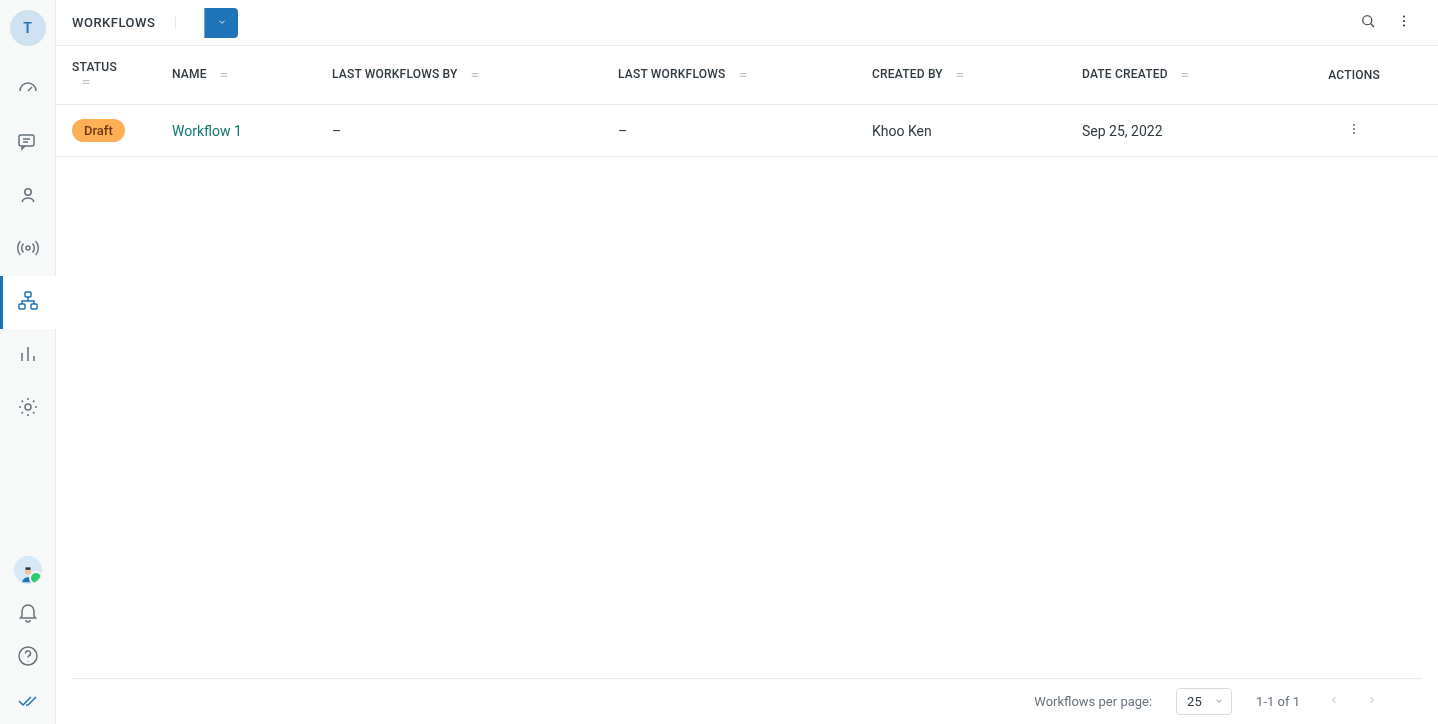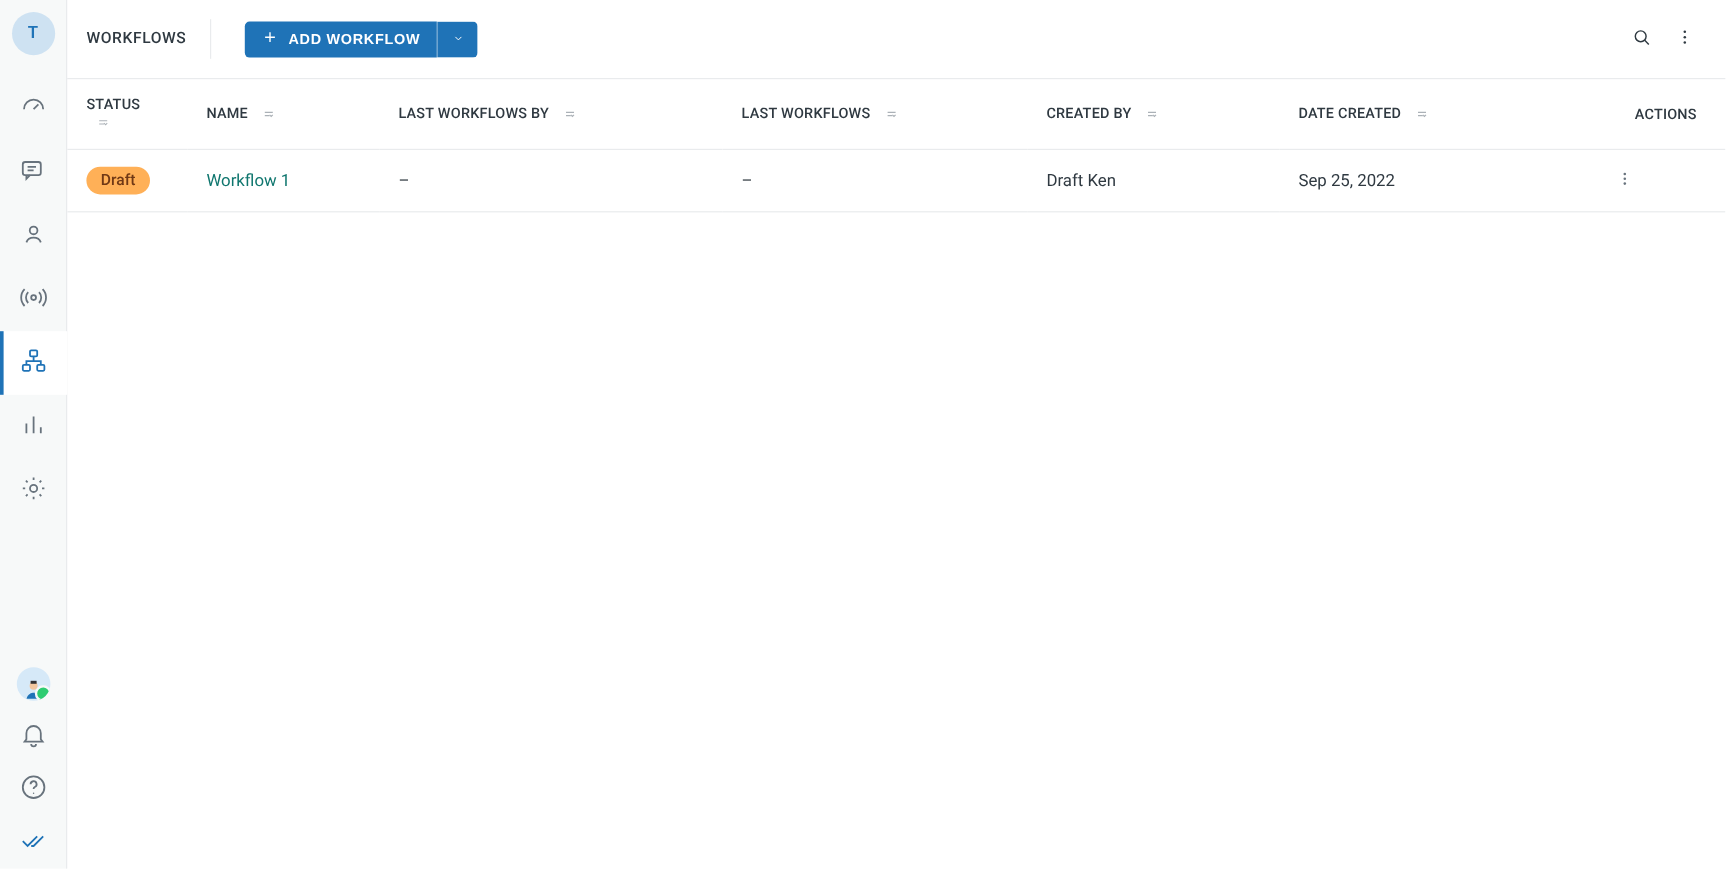--- a/index.html
+++ b/index.html
@@ -16,36 +16,36 @@
   .nav-item.active::before { content:""; position:absolute; left:0; top:0; bottom:0; width:3px; background:#1f73b7; }
   .nav-item svg { width: 24px; height: 24px; stroke: #68737d; fill: none; stroke-width: 1.5; }
   .nav-item.active svg { stroke: #1f73b7; }
   .sidebar-spacer { flex: 1; }
   .user-icon { width: 28px; height: 28px; border-radius: 50%; background: linear-gradient(#d6e9f8,#d6e9f8); display:flex; align-items:flex-end; justify-content:center; overflow:hidden; position:relative; }
   .user-icon::after { content:""; position:absolute; bottom:-1px; right:-1px; width:10px; height:10px; border-radius:50%; background:#2ecc71; border:2px solid #f7f9f9; }
   .user-icon svg { width:20px; height:20px; }
 
   
   .main { flex: 1; display: flex; flex-direction: column; }
-  .topbar { height: 66px; border-bottom: 1px solid #e9ebed; display: flex; align-items: center; padding: 16px 16px; }
+  .topbar { height: 46px; border-bottom: 1px solid #e9ebed; display: flex; align-items: center; padding: 16px 16px; }
   .page-title { font-size: 13px; letter-spacing: 0.5px; color: #2f3941; font-weight: 500; padding: 0 20px 0 0; border-right: 1px solid #e9ebed; height: 100%; display:flex; align-items:center; }
   .btn-group { display: flex; margin-left: 28px; }
   .btn-primary { background: #1f73b7; color: #fff; border: none; height: 30px; display: flex; align-items: center; padding: 0 14px; font-size: 12px; font-weight: 600; letter-spacing: 0.6px; border-radius: 4px 0 0 4px; cursor: pointer; }
   .btn-primary svg { width:14px; height:14px; stroke:#fff; stroke-width:2; fill:none; margin-right:8px; }
   .btn-caret { background: #1f73b7; border: none; border-left: 1px solid rgba(255,255,255,0.35); width: 34px; height: 30px; border-radius: 0 4px 4px 0; display:flex; align-items:center; justify-content:center; cursor:pointer; }
   .btn-caret svg { width:10px; height:10px; stroke:#fff; stroke-width:2; fill:none; }
   .topbar-spacer { flex:1; }
   .icon-btn { width: 36px; height: 36px; display:flex; align-items:center; justify-content:center; cursor:pointer; color:#68737d; }
   .icon-btn svg { width:18px; height:18px; stroke:#2f3941; fill:none; stroke-width:1.6; }
 
   
   .table-wrap { flex:1; overflow:auto; }
   table { width:100%; border-collapse: collapse; }
   thead th { text-align:left; font-size:12px; font-weight:500; color:#2f3941; padding: 14px 16px; border-bottom:1px solid #e9ebed; letter-spacing:0.2px; }
-  thead th.actions { text-align:right; padding-right:24px; }
+  thead th.actions { text-align:right; padding-right:58px; }
   .sort-icon { display:inline-flex; width:16px; height:16px; vertical-align:middle; margin-left:6px; opacity:0.55; }
   .sort-icon svg { width:16px; height:16px; stroke:#68737d; fill:none; stroke-width:1.4; }
   tbody td { padding: 14px 16px; border-bottom:1px solid #e9ebed; font-size:14px; color:#2f3941; vertical-align:middle; }
   tbody td.actions-cell { text-align:right; padding-right:72px; }
   .badge { display:inline-block; padding: 4px 12px; border-radius: 12px; font-size:13px; font-weight:500; }
   .badge.draft { background:#ffb057; color:#703815; }
   .link { color:#0f766e; cursor:pointer; }
   .row-menu { display:inline-flex; width:20px; height:20px; cursor:pointer; }
   .row-menu svg { width:16px; height:16px; fill:#68737d; }
 
@@ -175,28 +175,20 @@
         </span>
       </div>
     </div>
   </aside>
 
   <div class="main">
 
     <div class="topbar">
       <div class="page-title">WORKFLOWS</div>
       <div class="btn-group">
-        <button class="btn-primary">
-          <span>
-            <svg viewBox="0 0 24 24">
-                <path d="M12 5v14M5 12h14"></path>
-              </svg>
-          </span>
-          <span>ADD WORKFLOW</span>
-        </button>
         <button class="btn-caret">
           <span>
             <svg viewBox="0 0 24 24">
                 <path d="M6 9l6 6 6-6"></path>
               </svg>
           </span>
         </button>
       </div>
       <div class="topbar-spacer"></div>
       <div class="icon-btn">
@@ -293,33 +285,55 @@
         <tbody id="rows">
             <tr>
     <td>
       <span class="badge draft">Draft</span>
     </td>
     <td>
       <span class="link">Workflow 1</span>
     </td>
     <td>–</td>
     <td>–</td>
-    <td>Draft Ken</td>
+    <td>Khoo Ken</td>
     <td>Sep 25, 2022</td>
     <td class="actions-cell">
       <span class="row-menu">
         <span>
           <svg viewBox="0 0 24 24">
                       <circle cx="12" cy="6" r="1.6"></circle>
                       <circle cx="12" cy="12" r="1.6"></circle>
                       <circle cx="12" cy="18" r="1.6"></circle>
                     </svg>
         </span>
       </span>
     </td>
             </tr>
           </tbody>
       </table>
     </div>
 
+    <div class="pager">
+      <span>Workflows per page:</span>
+      <div class="pager-select">
+        <div class="pager-select-field">25</div>
+        <span class="chev"><svg viewBox="0 0 24 24">
+              <path d="M6 9l6 6 6-6"></path>
+            </svg></span>
+      </div>
+      <span>1-1 of 1</span>
+      <div class="pager-nav">
+        <div class="pager-arrow">
+          <span><svg viewBox="0 0 24 24">
+                <path d="M15 6l-6 6 6 6"></path>
+              </svg></span>
+        </div>
+        <div class="pager-arrow">
+          <span><svg viewBox="0 0 24 24">
+                <path d="M9 6l6 6-6 6"></path>
+              </svg></span>
+        </div>
+      </div>
+    </div>
 
   </div>
 </div>
 
 </body></html>

